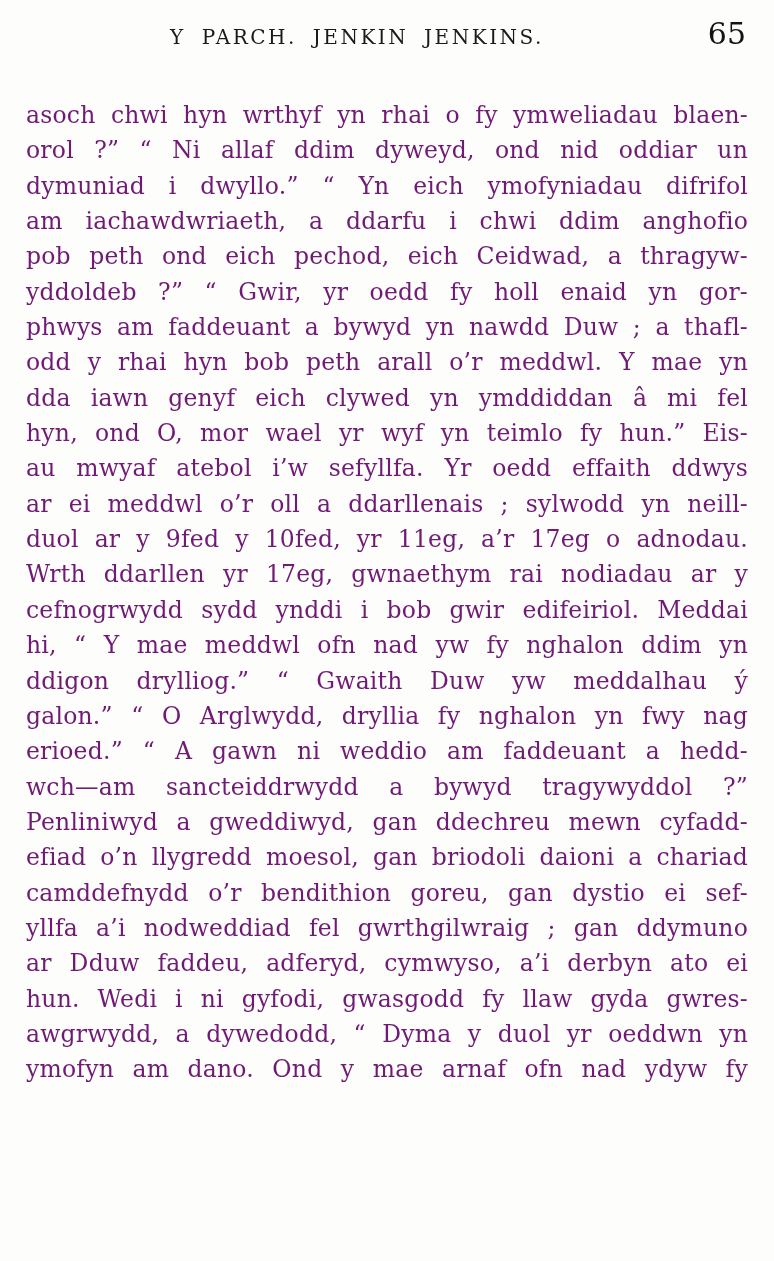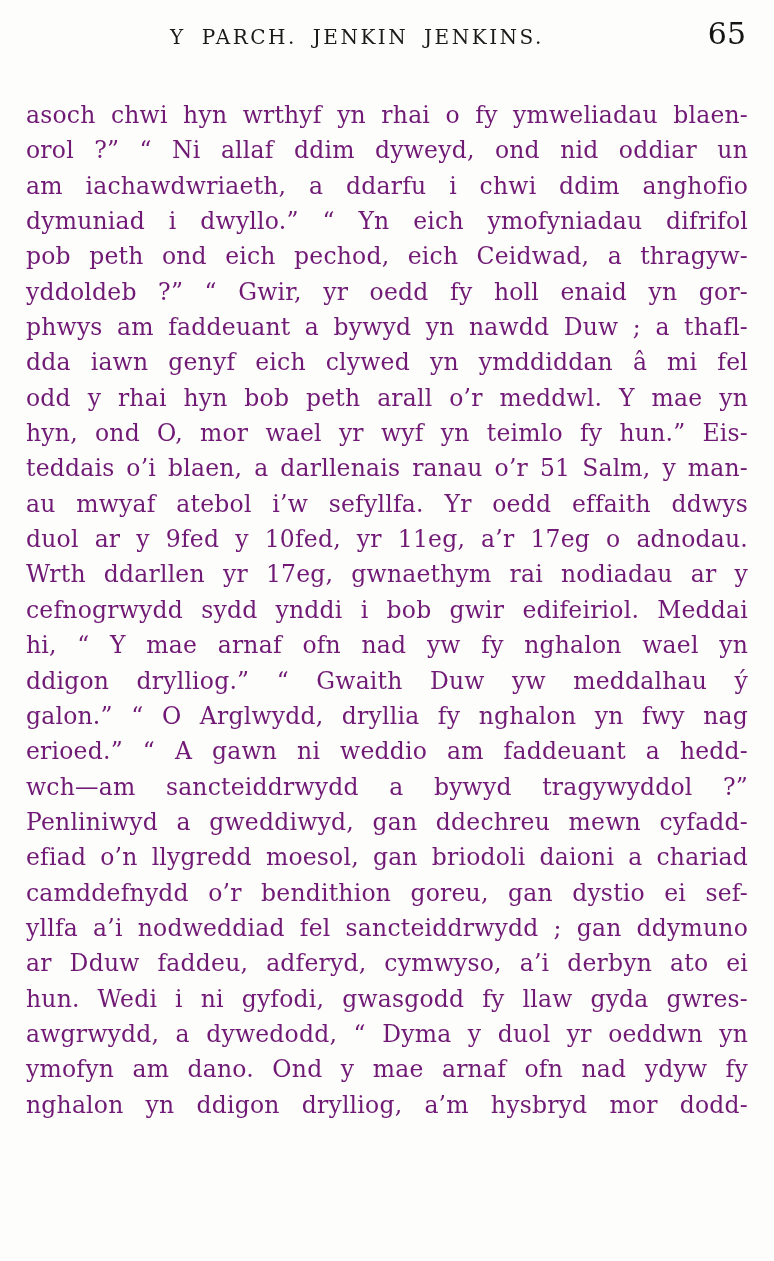--- a/index.html
+++ b/index.html
@@ -60,43 +60,42 @@
 </head>
 <body>
 
 <div class="page">
   <div class="running-title">Y PARCH. JENKIN JENKINS.</div>
   <div class="page-number">65</div>
 
   <div class="body-text">
     <div class="line">asoch chwi hyn wrthyf yn rhai o fy ymweliadau blaen-</div>
     <div class="line">orol ?” “ Ni allaf ddim dyweyd, ond nid oddiar un</div>
+    <div class="line">dymuniad i dwyllo.” “ Yn eich ymofyniadau difrifol</div>
     <div class="line">am iachawdwriaeth, a ddarfu i chwi ddim anghofio</div>
-    <div class="line">dymuniad i dwyllo.” “ Yn eich ymofyniadau difrifol</div>
     <div class="line">pob peth ond eich pechod, eich Ceidwad, a thragyw-</div>
     <div class="line">yddoldeb ?” “ Gwir, yr oedd fy holl enaid yn gor-</div>
     <div class="line">phwys am faddeuant a bywyd yn nawdd Duw ; a thafl-</div>
+    <div class="line">odd y rhai hyn bob peth arall o’r meddwl. Y mae yn</div>
     <div class="line">dda iawn genyf eich clywed yn ymddiddan â mi fel</div>
-    <div class="line">odd y rhai hyn bob peth arall o’r meddwl. Y mae yn</div>
     <div class="line">hyn, ond O, mor wael yr wyf yn teimlo fy hun.” Eis-</div>
-    <div class="line">teddais o’i blaen, a darllenais ranau o’r 51 Salm, y man-</div>
     <div class="line">au mwyaf atebol i’w sefyllfa. Yr oedd effaith ddwys</div>
+    <div class="line">ar ei meddwl o’r oll a ddarllenais ; sylwodd yn neill-</div>
     <div class="line">duol ar y 9fed y 10fed, yr 11eg, a’r 17eg o adnodau.</div>
     <div class="line">Wrth ddarllen yr 17eg, gwnaethym rai nodiadau ar y</div>
     <div class="line">cefnogrwydd sydd ynddi i bob gwir edifeiriol. Meddai</div>
-    <div class="line">hi, “ Y mae arnaf ofn nad yw fy nghalon wael yn</div>
+    <div class="line">hi, “ Y mae meddwl ofn nad yw fy nghalon ddim yn</div>
     <div class="line">ddigon drylliog.” “ Gwaith Duw yw meddalhau ý</div>
     <div class="line">galon.” “ O Arglwydd, dryllia fy nghalon yn fwy nag</div>
     <div class="line">erioed.” “ A gawn ni weddio am faddeuant a hedd-</div>
     <div class="line">wch—am sancteiddrwydd a bywyd tragywyddol ?”</div>
     <div class="line">Penliniwyd a gweddiwyd, gan ddechreu mewn cyfadd-</div>
     <div class="line">efiad o’n llygredd moesol, gan briodoli daioni a chariad</div>
     <div class="line">camddefnydd o’r bendithion goreu, gan dystio ei sef-</div>
-    <div class="line">yllfa a’i nodweddiad fel sancteiddrwydd ; gan ddymuno</div>
+    <div class="line">yllfa a’i nodweddiad fel gwrthgilwraig ; gan ddymuno</div>
     <div class="line">ar Dduw faddeu, adferyd, cymwyso, a’i derbyn ato ei</div>
     <div class="line">hun. Wedi i ni gyfodi, gwasgodd fy llaw gyda gwres-</div>
     <div class="line">awgrwydd, a dywedodd, “ Dyma y duol yr oeddwn yn</div>
     <div class="line">ymofyn am dano. Ond y mae arnaf ofn nad ydyw fy</div>
-    <div class="line">nghalon yn ddigon drylliog, a’m hysbryd mor dodd-</div>
   </div>
 
   <div class="signature">E</div>
 </div>
 
 </body></html>

